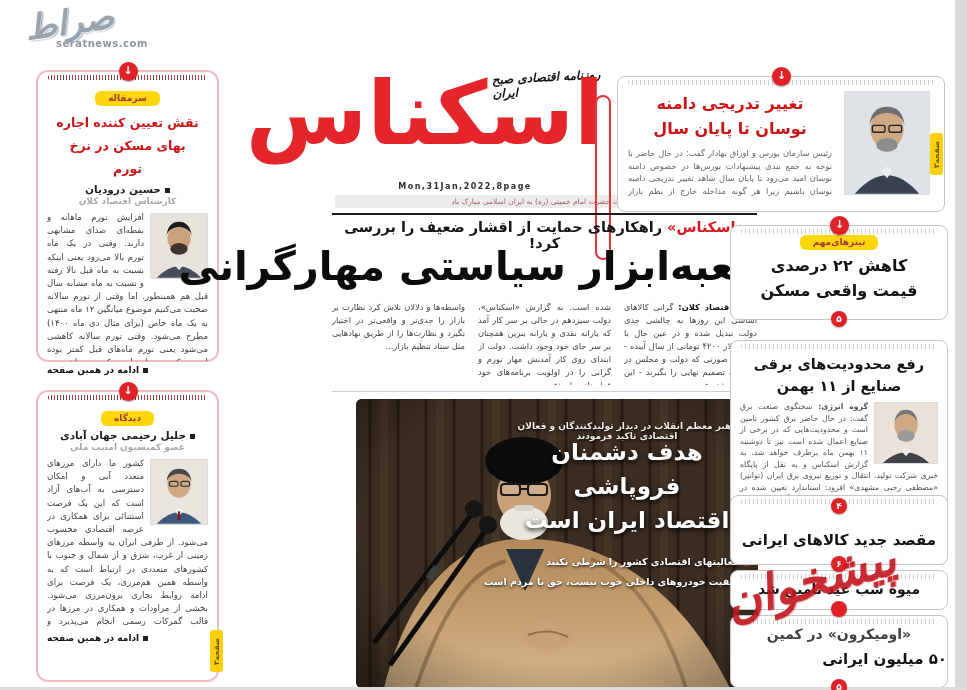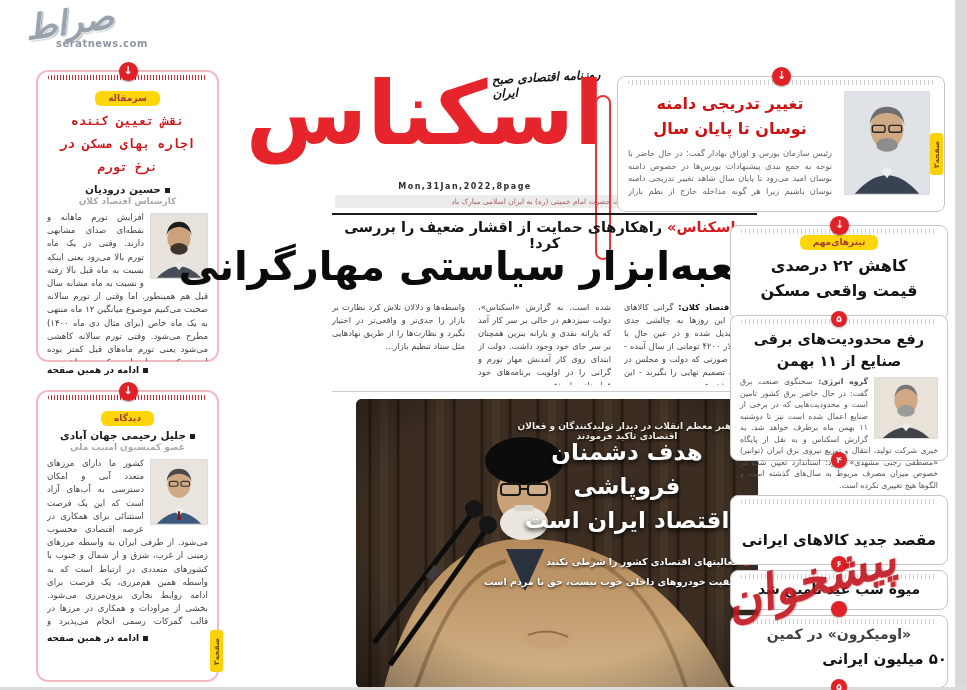--- a/index.html
+++ b/index.html
@@ -39,21 +39,21 @@
   .tag { display:block; width:max-content; margin:9px auto 3px; background:#ffd60a; color:#a33a35;
     font-size:9px; font-weight:bold; padding:2px 13px 3px; border-radius:6px; }
 
   .sq { display:inline-block; width:5px; height:5px; background:#1d1d1d; margin-left:4px; vertical-align:middle; }
   .sq.red { background:#e02128; width:7px; height:7px; border-radius:50%; }
 
   
   .sidebox { left:36px; width:183px; height:292px; border:2px solid #f0bcc2; border-radius:12px;
     background:#fff; padding:10px 9px 6px; }
   .sidebox .title { color:#cc1518; font-size:12.5px; font-weight:bold; text-align:center;
-    line-height:23px; margin:5px 6px 3px;font-family:Liberation Mono, monospace; }
+    line-height:23px; margin:5px 6px 3px; }
   .author-row { text-align:center; font-size:10.5px; font-weight:bold; color:#1f1f1f; }
   .role { text-align:center; color:#a9a9a9; font-size:9px; margin:1px 0 5px; font-weight:bold; }
   .sbody { font-size:8.6px; line-height:13.2px; color:#3f3f3f; text-align:justify; overflow:hidden; }
   .pf { float:right; width:58px; height:66px; margin:2px 0 3px 6px; border:1px solid #ddd; background:#e7e3dc; }
   .pf svg { display:block; width:100%; height:100%; }
   .more { text-align:left; font-size:9px; font-weight:bold; color:#111; margin-top:4px; }
 
   
   .tagline { left:492px; top:70px; width:118px; font-size:12px; font-weight:bold; font-style:italic;
     color:#141414; text-align:left; transform:rotate(-3deg); }
@@ -100,21 +100,21 @@
     display:flex; align-items:center; justify-content:center; }
   .vtab span { transform:rotate(-90deg); font-size:7.5px; font-weight:bold; color:#6b5200; white-space:nowrap; }
   .vtab-ts { right:1px; top:56px; }
   .vtab-vp { left:210px; top:630px; }
 
   
   .sb { left:730px; width:218px; }
   .sb-title { text-align:center; font-weight:bold; color:#141414; }
   .sbA { top:225px; height:95px; }
   .sbA .sb-title { font-size:16px; line-height:25px; }
-  .sbB { top:315px; height:146px; }
+  .sbB { top:340px; height:167px; }
   .sbB .sb-title { font-size:14.5px; line-height:22px; }
   .sb-body { padding:4px 9px 0; font-size:7.8px; line-height:11.5px; text-align:justify; color:#555; }
   .sb-photo { float:right; width:64px; height:62px; margin:1px 0 2px 6px; border:1px solid #ddd; background:#e8e2d8; }
   .sb-photo svg { display:block; width:100%; height:100%; }
   .sbC { top:495px; height:70px; padding-top:8px; }
   .sbC .sb-title { font-size:15px; line-height:24px; }
   .sbD { top:570px; height:40px; }
   .sbD .sb-title { font-size:14px; line-height:37px; }
   .sbE { top:615px; height:73px; padding-top:6px; }
   .sbE .t-red { text-align:center; font-size:14px; font-weight:bold; color:#404040; line-height:24px; }

